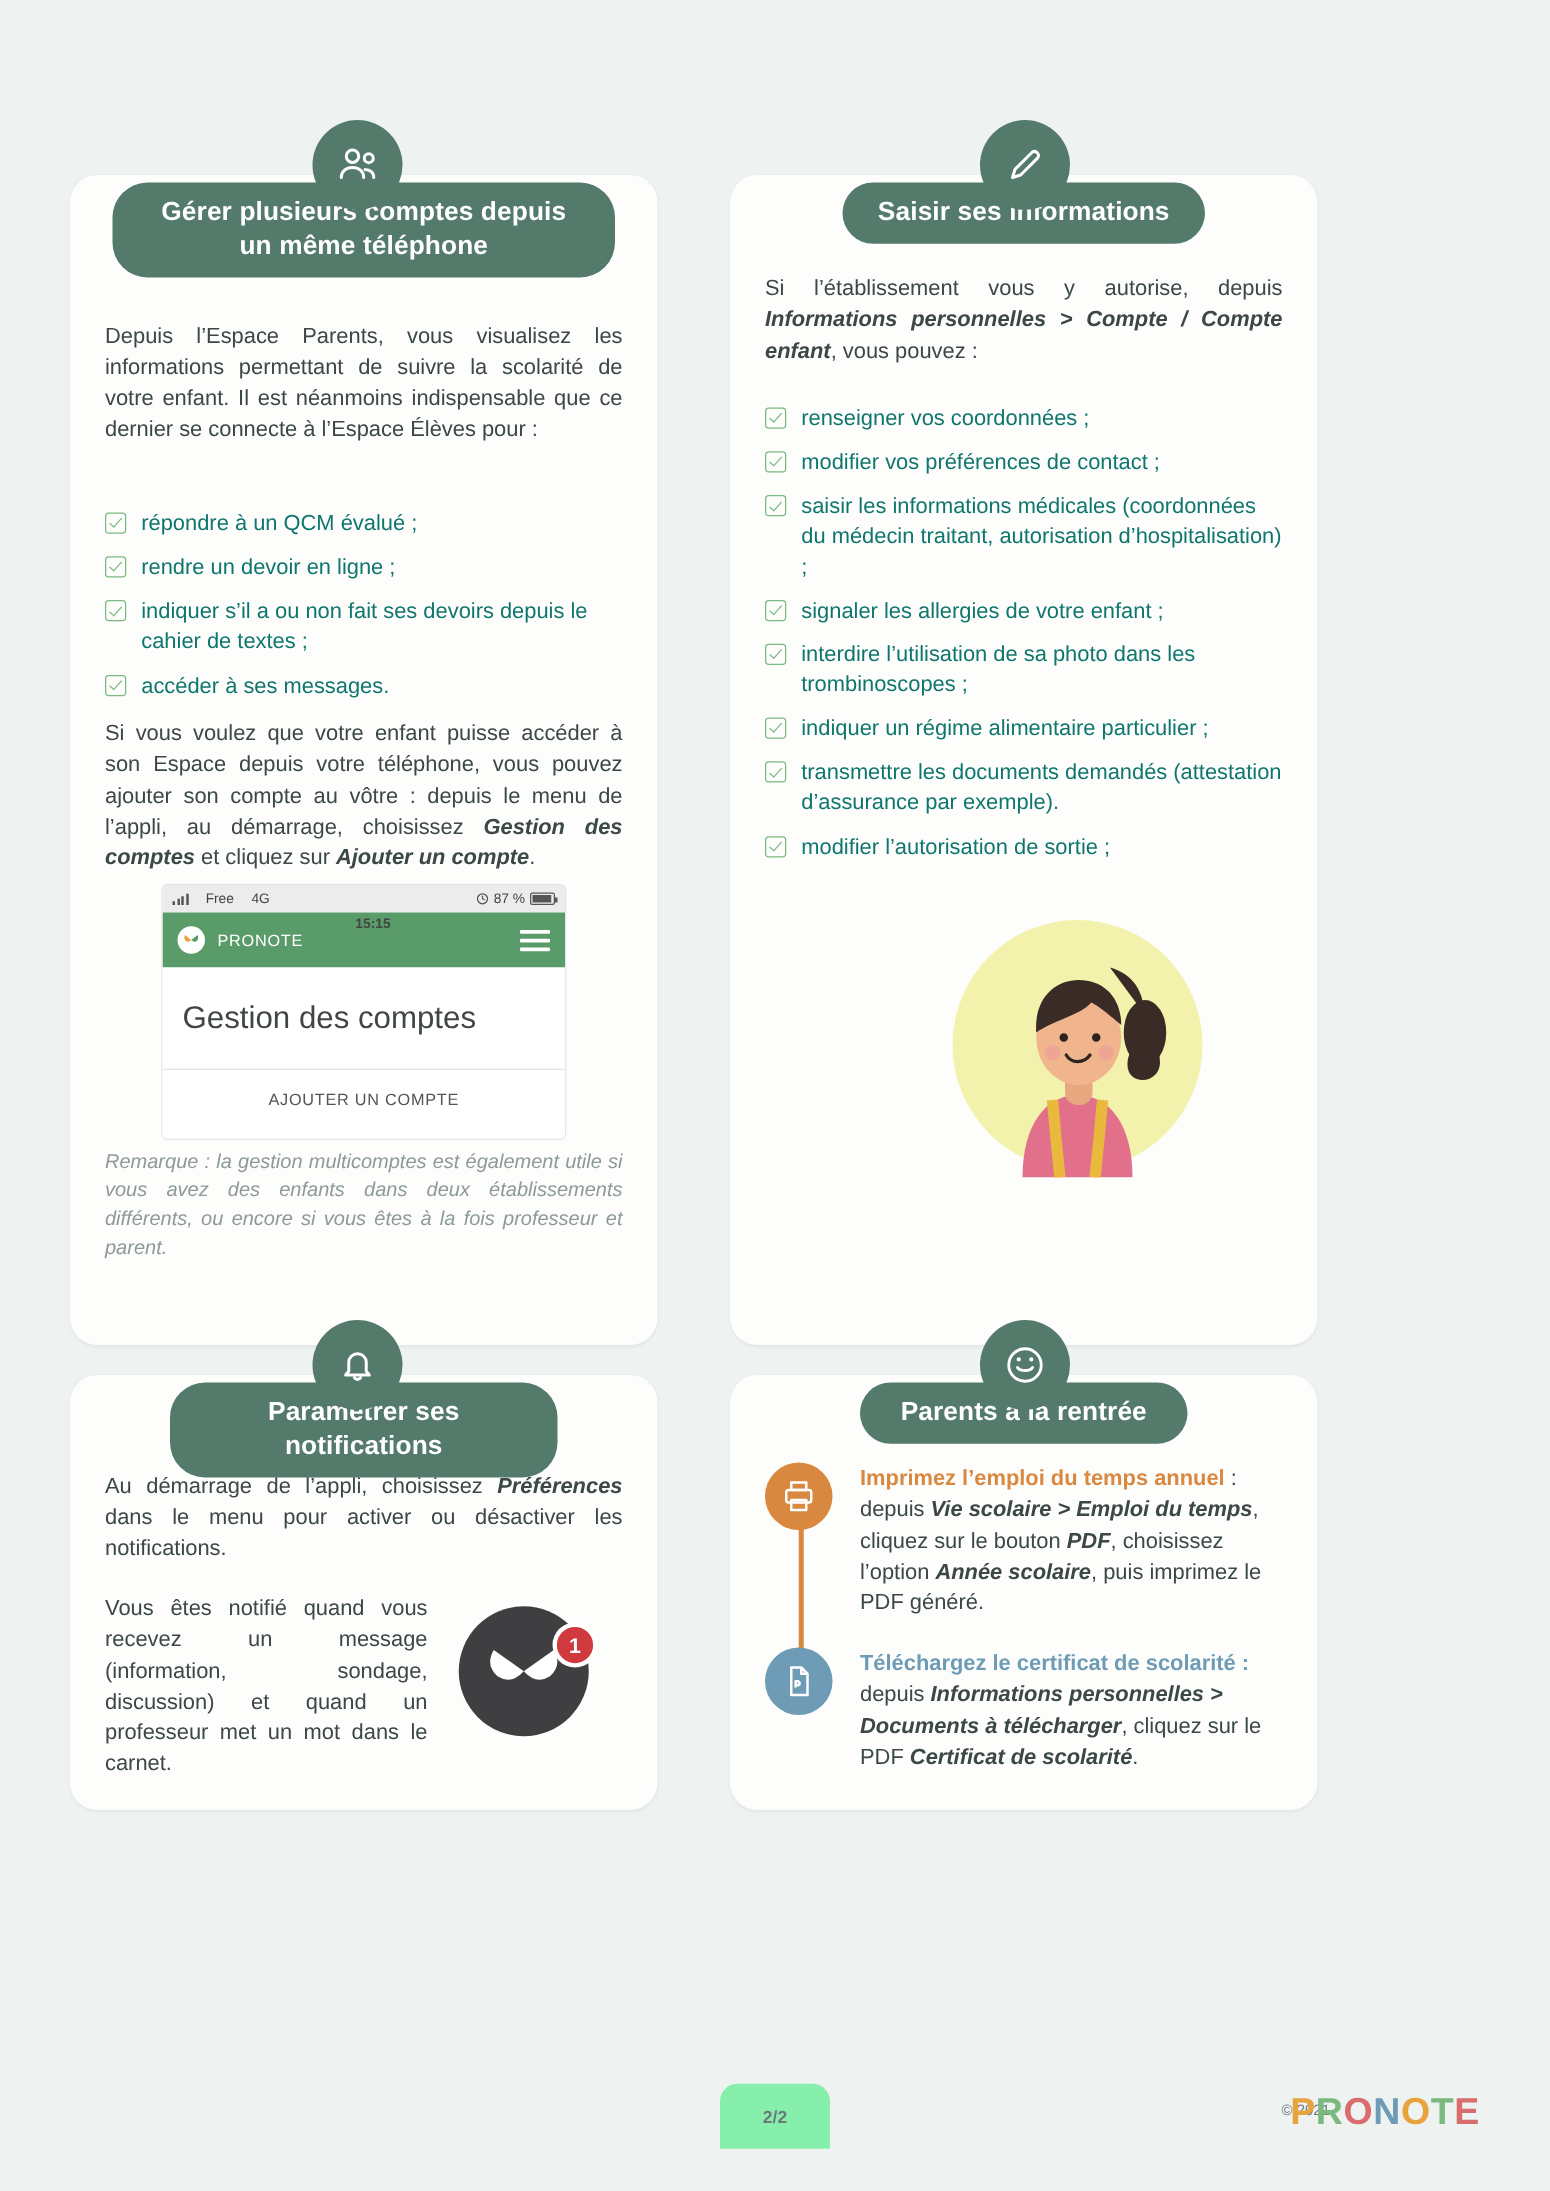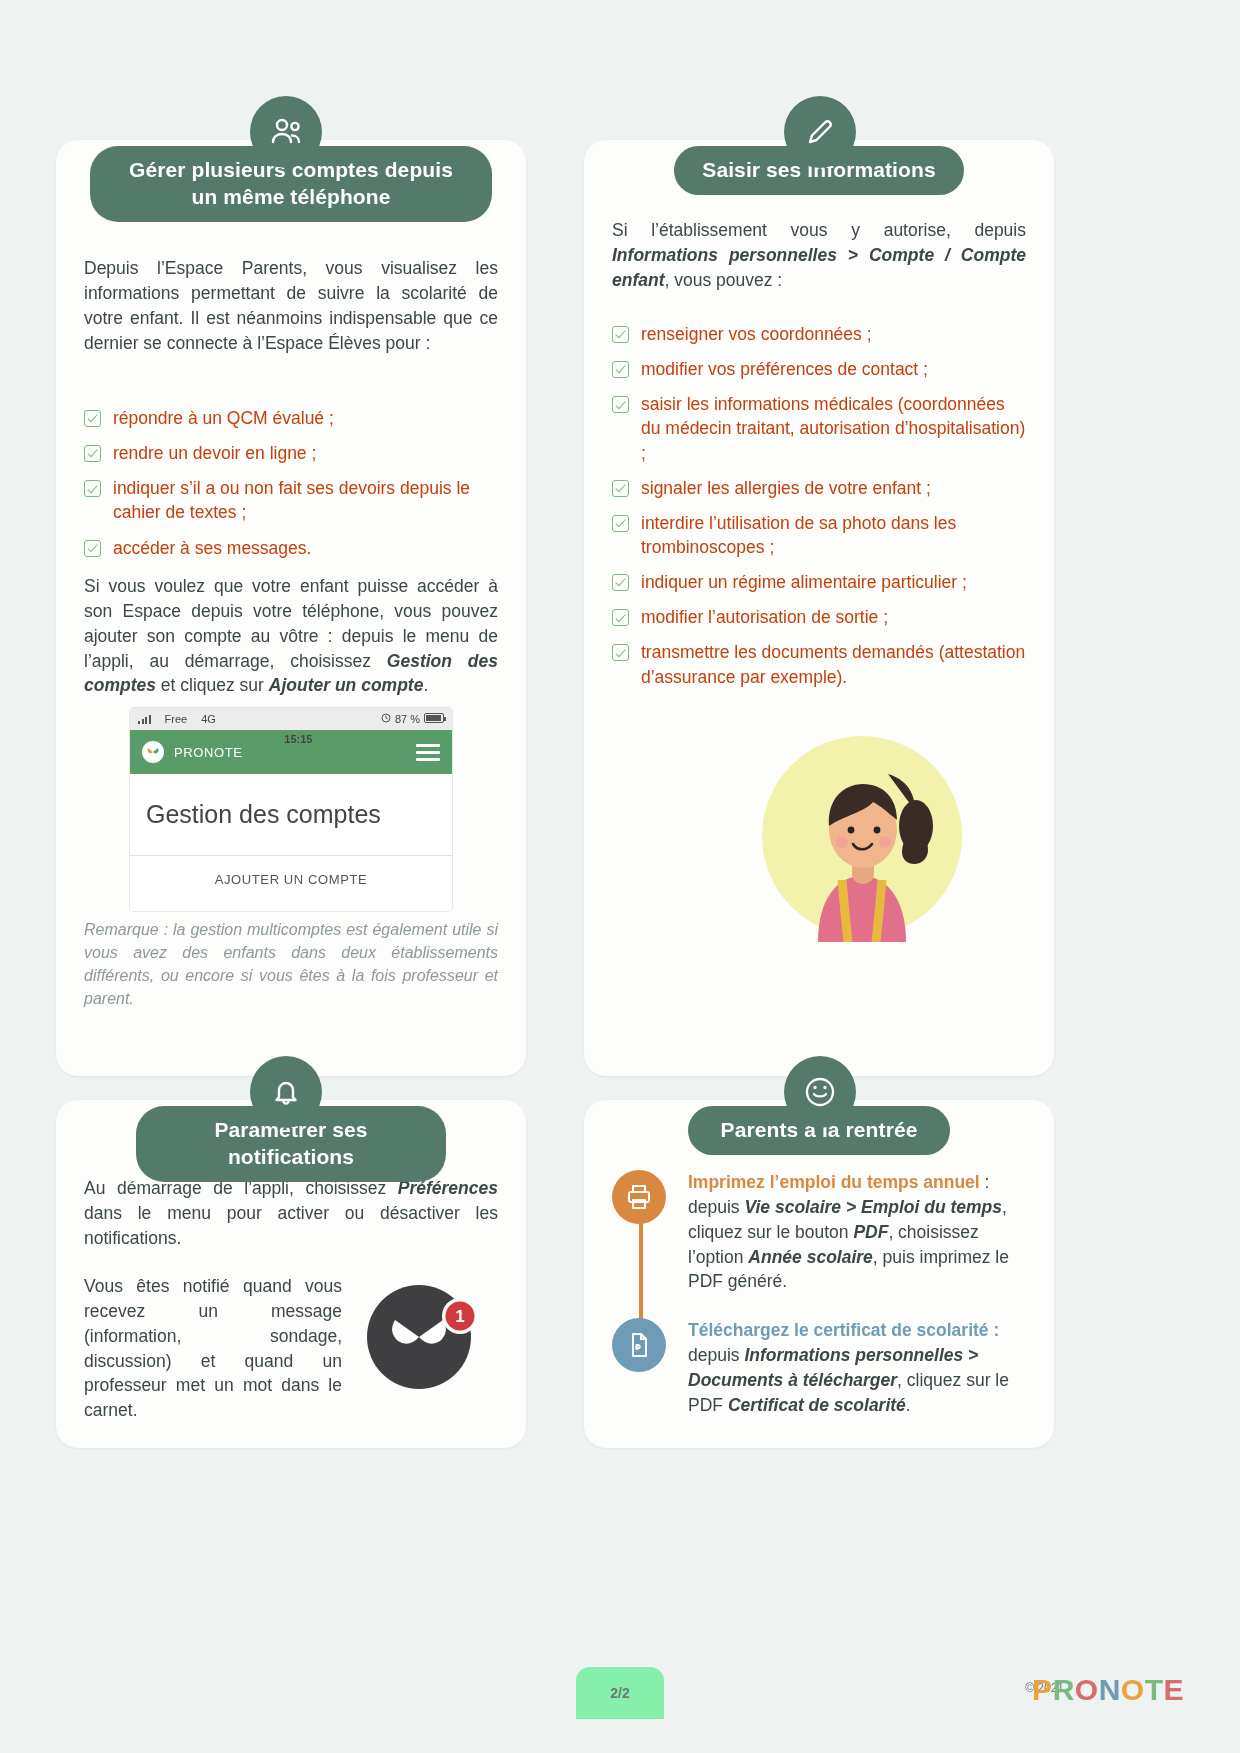--- a/index.html
+++ b/index.html
@@ -73,21 +73,21 @@
   }
   .body-text p { margin: 0 0 16px 0; }
   .body-text p:last-child { margin-bottom: 0; }
   em.bi { font-style: italic; font-weight: 700; }
 
   
   .checklist {
     position: absolute;
     font-size: 17.5px;
     line-height: 1.38;
-    color: #c2410c;
+    color: #0f766e;
   }
   .check-item {
     display: flex;
     align-items: flex-start;
     margin-bottom: 11px;
   }
   .check-item:last-child { margin-bottom: 0; }
   .chk {
     flex: 0 0 auto;
     width: 17px; height: 17px;
@@ -125,21 +125,21 @@
     font-size: 11px;
     color: #444;
     padding: 0 8px;
   }
   .ps-left { display: flex; align-items: center; gap: 14px; }
   .bars { display: inline-flex; align-items: flex-end; gap: 1.5px; height: 9px; }
   .bars i { display: block; width: 2px; background: #555; }
   .bars i:nth-child(1){height:3px;} .bars i:nth-child(2){height:5px;}
   .bars i:nth-child(3){height:7px;} .bars i:nth-child(4){height:9px;}
   .ps-mid { flex: 1 1 auto; text-align: center; font-weight: 700; margin-top: 40px; }
-  .ps-right { display: flex; gap: 4px; }
+  .ps-right { display: flex; align-items: center; gap: 4px; }
   .batt {
     width: 20px; height: 10px; border: 1px solid #555; border-radius: 2px;
     position: relative; display: inline-block;
   }
   .batt::after {
     content:""; position:absolute; right:-3px; top:3px; width:2px; height:4px; background:#555;
   }
   .batt i { position:absolute; left:1px; top:1px; bottom:1px; width:85%; background:#555; display:block;}
   .phone-bar {
     height: 44px;
@@ -355,25 +355,25 @@
         <div class="check-item">
           <span class="chk"></span>
           <span class="chk-text">interdire l’utilisation de sa photo dans les trombinoscopes ;</span>
         </div>
         <div class="check-item">
           <span class="chk"></span>
           <span class="chk-text">indiquer un régime alimentaire particulier ;</span>
         </div>
         <div class="check-item">
           <span class="chk"></span>
+          <span class="chk-text">transmettre les documents demandés (attestation d’assurance par exemple).</span>
+        </div>
+        <div class="check-item">
+          <span class="chk"></span>
           <span class="chk-text">modifier l’autorisation de sortie ;</span>
-        </div>
-        <div class="check-item">
-          <span class="chk"></span>
-          <span class="chk-text">transmettre les documents demandés (attestation d’assurance par exemple).</span>
         </div>
       </div>
 
     <div class="girl-wrap" style="left:700px; top:634px;">
       <svg width="212" height="212" viewBox="0 0 212 212">
         <circle cx="106" cy="106" r="100" fill="#f2f2ad"></circle>
         <g>
 
           <path d="M132 44c22 6 30 26 26 44-3 14-12 22-12 34 0 8 6 12 12 12 8 0 14-6 14-14 0-12-6-18-6-30" fill="#3b2b27"></path>
           <ellipse cx="160" cy="96" rx="17" ry="26" fill="#3b2b27"></ellipse>

